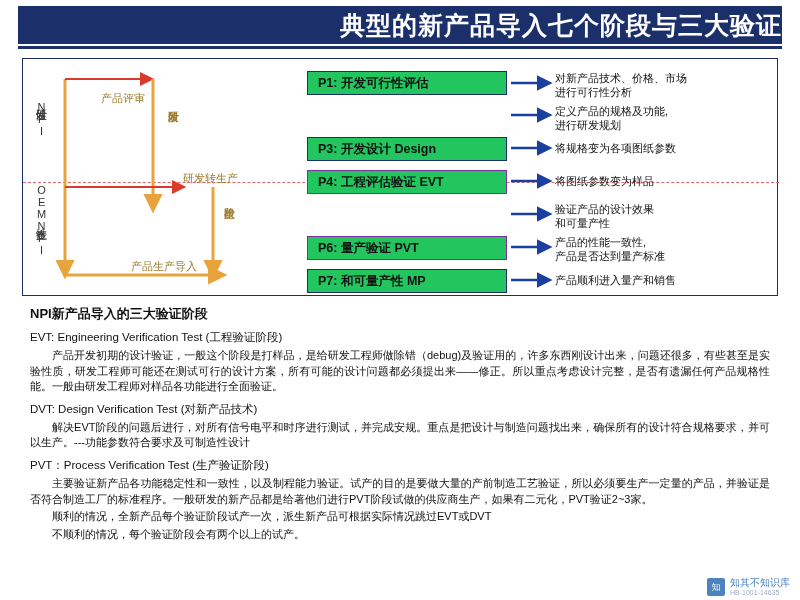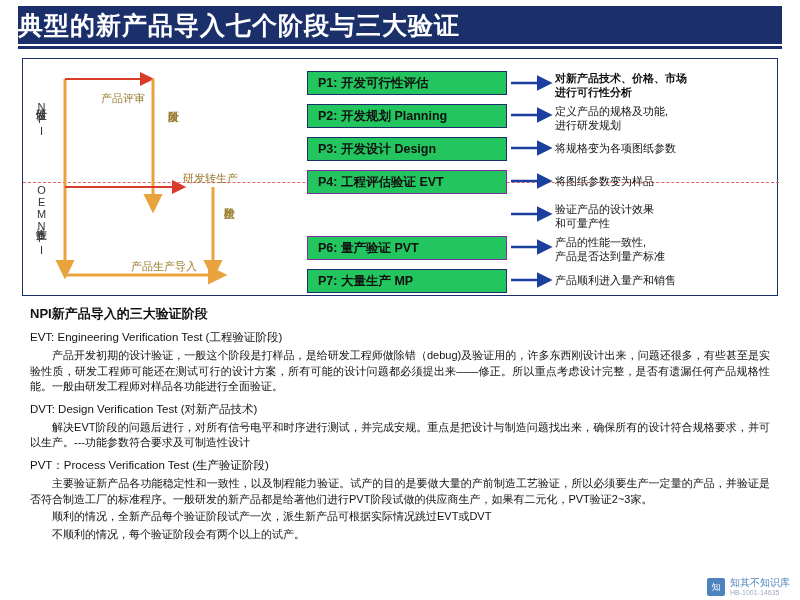--- a/index.html
+++ b/index.html
@@ -16,21 +16,21 @@
   
   .title-bar {
     position: absolute;
     left: 18px;
     top: 6px;
     width: 764px;
     height: 38px;
     background: #1b2f6b;
     display: flex;
     align-items: center;
-    justify-content: flex-start;
+    justify-content: flex-end;
   }
   .title-bar .title-text {
     color: #ffffff;
     font-size: 25px;
     font-weight: bold;
     letter-spacing: 1px;
     line-height: 1;
   }
   .title-underline {
     position: absolute;
@@ -210,27 +210,26 @@
   <div class="vlabel vlabel-npi1">研发性NPI</div>
   <div class="vlabel vlabel-npi2">OEM生产性NPI</div>
   <div class="vlabel vlabel-rd">研发阶段</div>
   <div class="vlabel vlabel-prod">生产阶段</div>
 
   <div class="hlabel" style="left:78px; top:32px;">产品评审</div>
   <div class="hlabel" style="left:160px; top:112px;">研发转生产</div>
   <div class="hlabel" style="left:108px; top:200px;">产品生产导入</div>
 
   <div class="phase" style="left:284px; top:12px;">P1:  开发可行性评估</div>
-  <div class="phase" style="left:284px; top:45px;">P2: 开发规划 Planning</div>
   <div class="phase" style="left:284px; top:78px;">P3: 开发设计 Design</div>
   <div class="phase purple" style="left:284px; top:111px;">P4: 工程评估验证 EVT</div>
   <div class="phase purple" style="left:284px; top:177px;">P6:  量产验证 PVT</div>
-  <div class="phase" style="left:284px; top:210px;">P7:  大量生产 MP</div>
-
-  <div class="desc" style="left:532px; top:13px;font-weight:bold;">对新产品技术、价格、市场
+  <div class="phase" style="left:284px; top:210px;">P7:  和可量产性 MP</div>
+
+  <div class="desc" style="left:532px; top:13px;">对新产品技术、价格、市场
 进行可行性分析</div>
   <div class="desc" style="left:532px; top:46px;">定义产品的规格及功能,
 进行研发规划</div>
   <div class="desc" style="left:532px; top:83px;">将规格变为各项图纸参数</div>
   <div class="desc" style="left:532px; top:116px;">将图纸参数变为样品</div>
   <div class="desc" style="left:532px; top:177px;">产品的性能一致性,
 产品是否达到量产标准</div>
   <div class="desc" style="left:532px; top:144px;">验证产品的设计效果
 和可量产性</div>
   <div class="desc" style="left:532px; top:215px;">产品顺利进入量产和销售</div>

